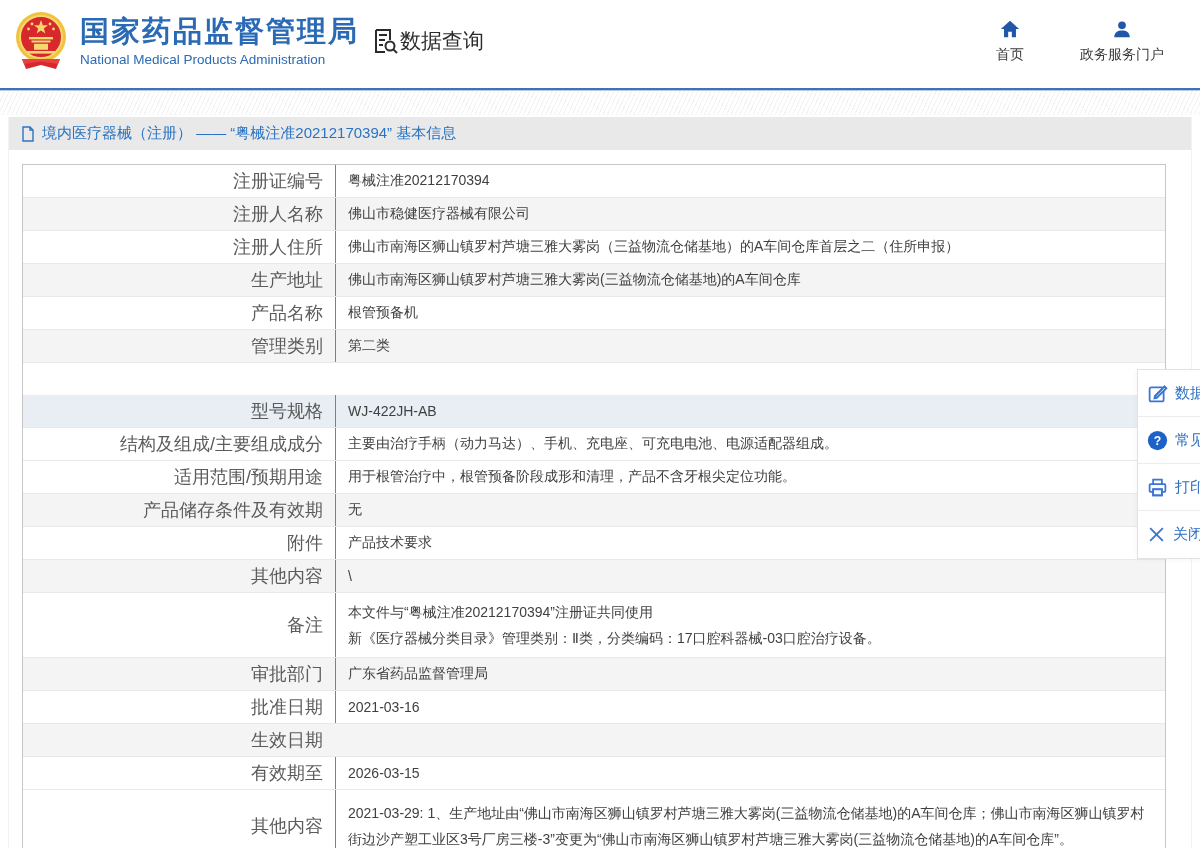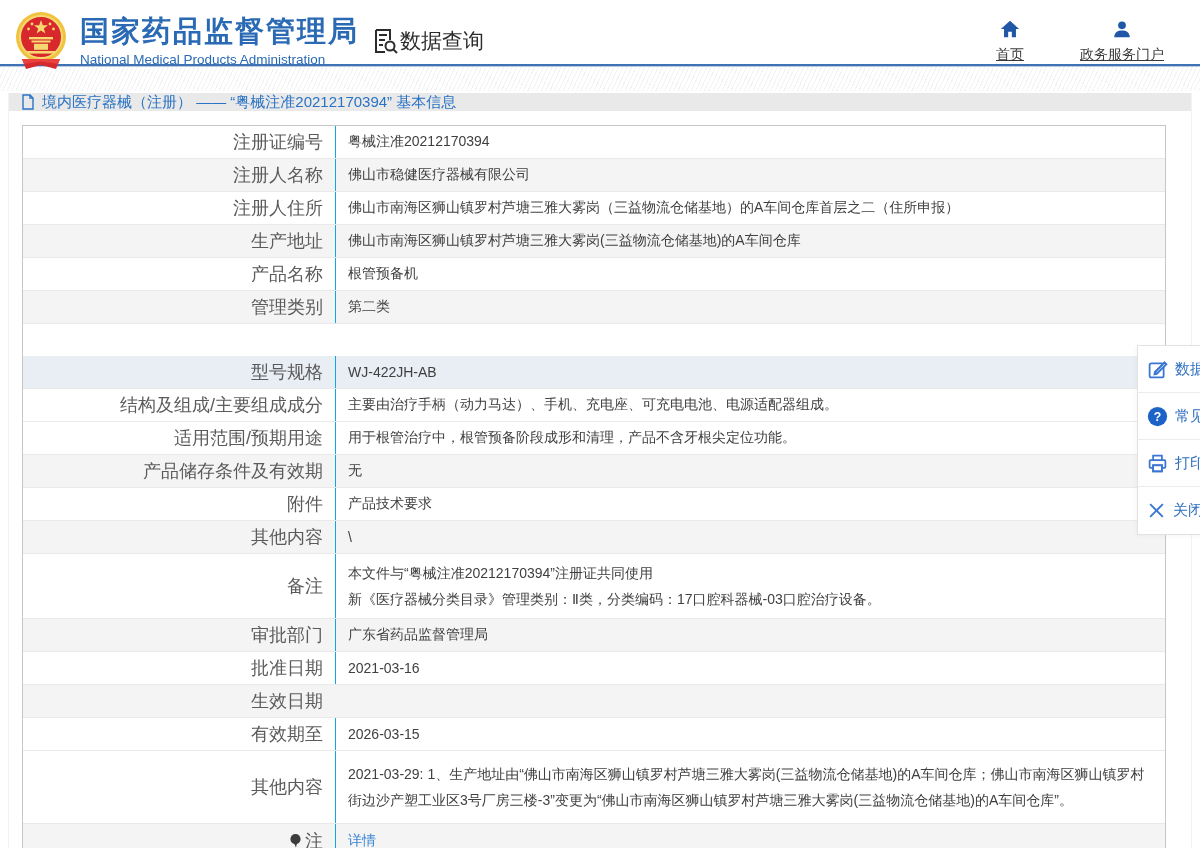--- a/index.html
+++ b/index.html
@@ -1,35 +1,35 @@
 <!DOCTYPE html>
 <html><head>
 <meta charset="utf-8">
 <style>
   * { margin:0; padding:0; box-sizing:border-box; }
   html,body { width:1200px; height:848px; overflow:hidden; background:#fff;
     font-family:"Liberation Sans","DejaVu Sans",sans-serif; }
   
-  .site-header { position:relative; height:64px; background:#fff; }
+  .site-header { position:relative; height:88px; background:#fff; }
   .emblem { position:absolute; left:14px; top:7px; width:54px; height:68px; }
   .agency { position:absolute; left:80px; top:14px; }
   .agency-cn { font-size:29px; font-weight:bold; color:#2a6ab5; letter-spacing:2px; line-height:34px; }
   .agency-en { font-size:13.5px; color:#2a6ab5; margin-top:4px; }
   .section-tab { position:absolute; left:370px; top:26px; display:flex; align-items:center; gap:0; cursor:pointer; }
   .section-tab .txt { font-size:21px; color:#2b2b2b; }
   .top-nav { position:absolute; right:36px; top:18px; display:flex; gap:56px; }
   .nav-item { display:flex; flex-direction:column; align-items:center; gap:6px; cursor:pointer; }
-  .nav-item .lbl { font-size:14px; color:#3a3a3a;text-decoration:underline; }
+  .nav-item .lbl { font-size:14px; color:#3a3a3a; }
   
   .top-rule { height:3px; background:#3f72b4; border-bottom:1px solid #b9cce4; }
   .hatch-band { height:24px;
     background:repeating-linear-gradient(115deg, rgba(120,130,145,0.10) 0 1px, transparent 1px 4px); }
   
   .page { position:relative; margin:0 8px; border-left:1px solid #f1f2f4; border-right:1px solid #f1f2f4; min-height:730px; }
-  .title-bar { height:18px; background:#e9e9e9; display:flex; align-items:center; gap:7px; padding-left:12px; margin-top:2px; }
+  .title-bar { height:33px; background:#e9e9e9; display:flex; align-items:center; gap:7px; padding-left:12px; margin-top:2px; }
   .title-bar .txt { font-size:15px; color:#2a73c4; }
   
   .info-table { margin:14px 25px 0 13px; border:1px solid #c6c6c6; }
   .row { display:flex; border-bottom:1px solid #e9e9e9; background:#fff; }
   .row:last-child { border-bottom:none; }
   .row.shade-gray { background:#f4f4f4; }
   .row.shade-hover { background:#e9eef4;margin-top:32px; }
   .cell-label { width:312px; flex:0 0 312px; text-align:right; padding:0 12px 0 6px;
     font-size:18px; color:#5b5b5b; display:flex; flex-direction:column; justify-content:center; align-items:flex-end; }
   .cell-value { flex:1; border-left:1px solid #0ea5e9; padding:0 10px 0 12px;

